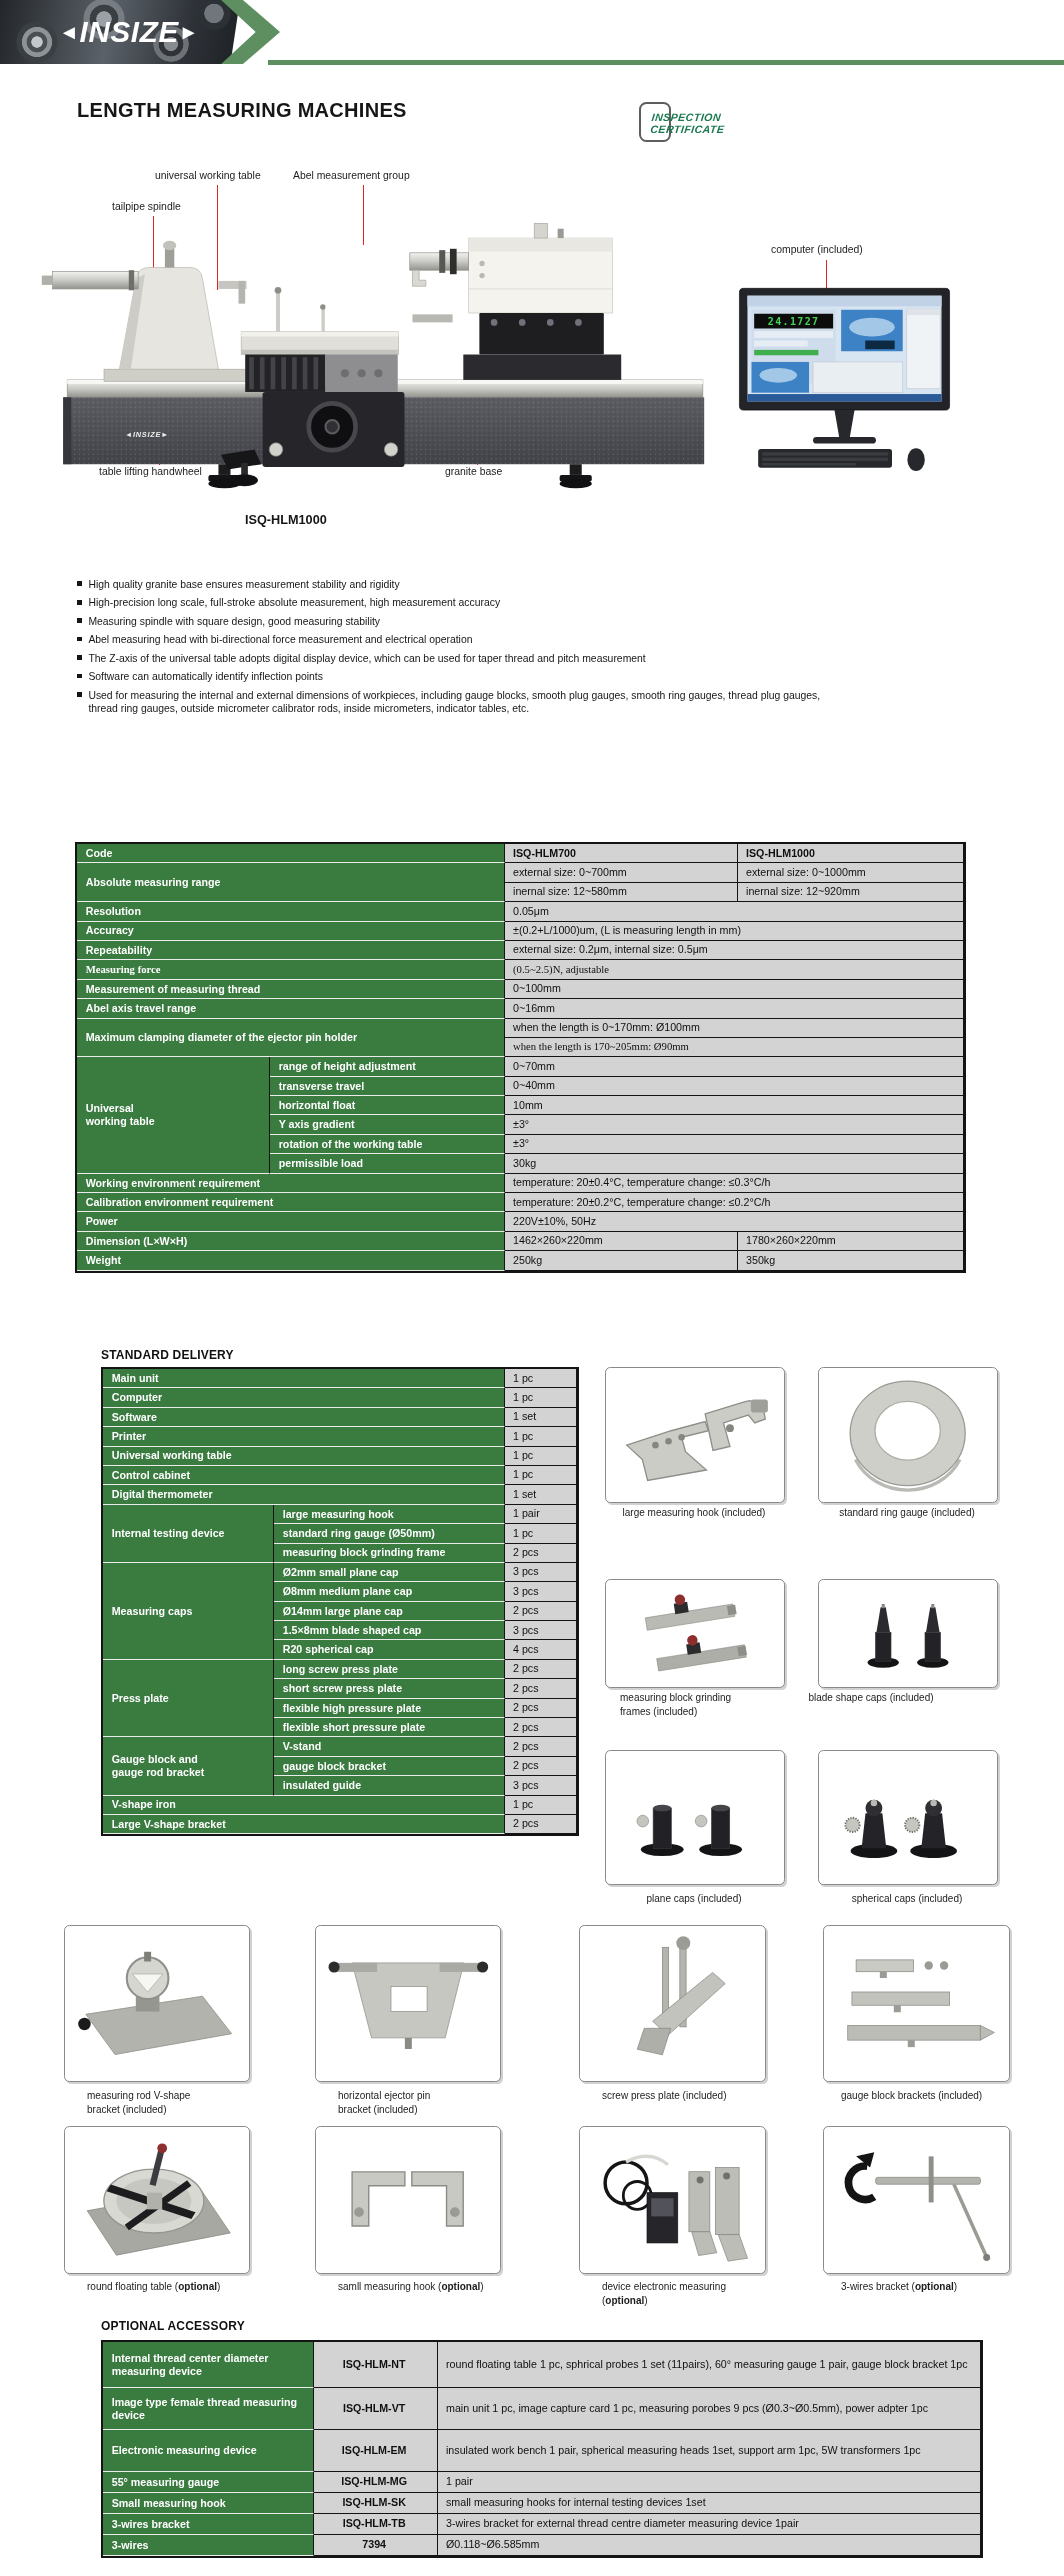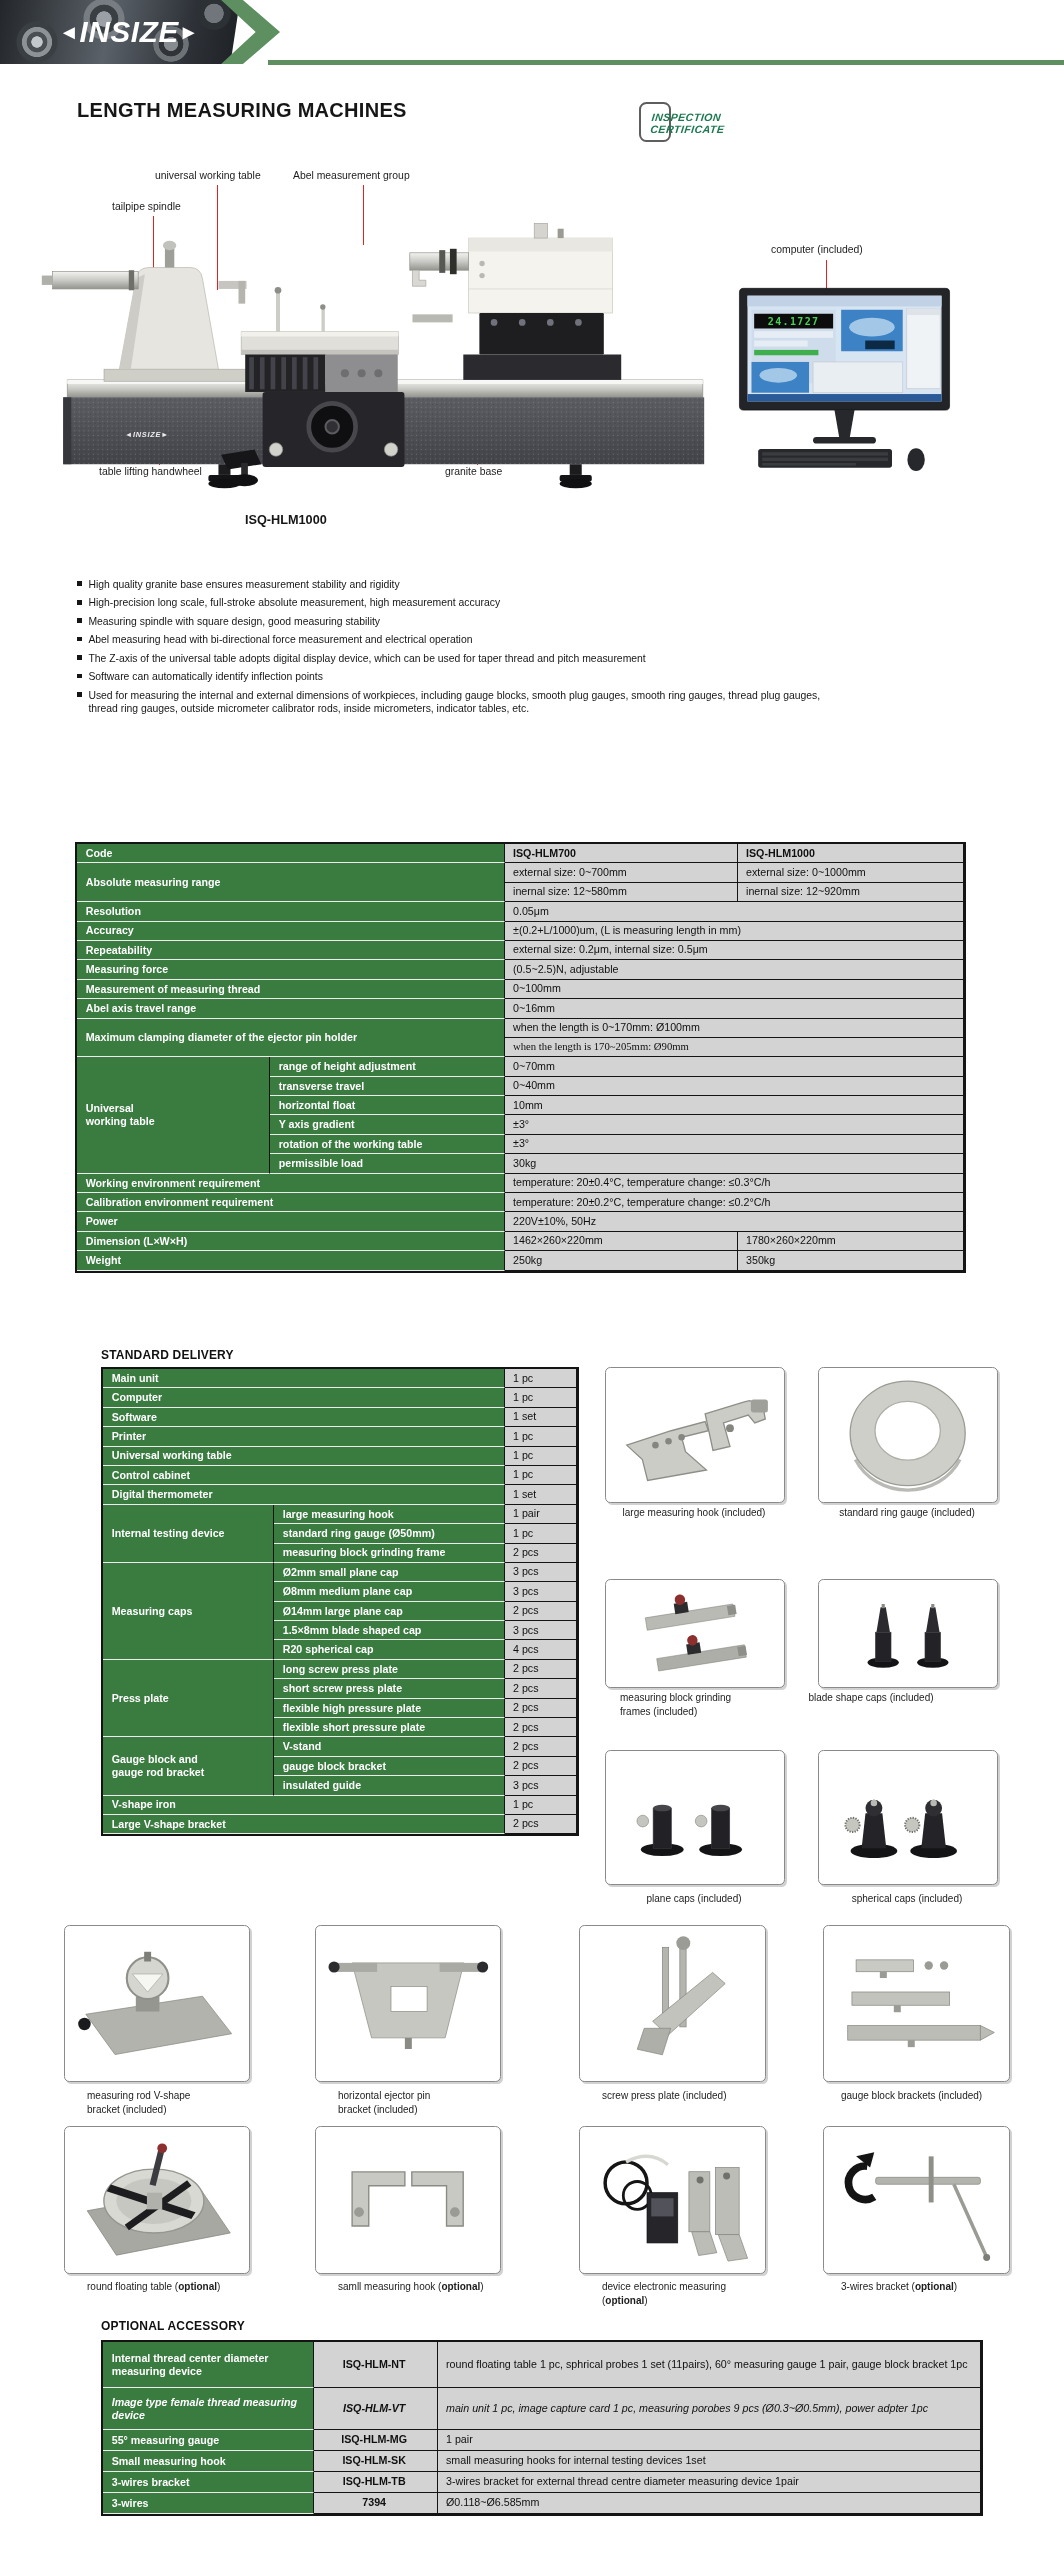--- a/index.html
+++ b/index.html
@@ -278,21 +278,21 @@
           <td class="tv" colspan="2">0.05μm</td>
         </tr>
         <tr style="height: 19.4px;">
           <td class="tl" colspan="2">Accuracy</td>
           <td class="tv" colspan="2">±(0.2+L/1000)um, (L is measuring length in mm)</td>
         </tr>
         <tr style="height: 19.4px;">
           <td class="tl" colspan="2">Repeatability</td>
           <td class="tv" colspan="2">external size: 0.2μm, internal size: 0.5μm</td>
         </tr>
-        <tr style="height: 19.4px;">
+        <tr style="height: 19.4px; font-family: Liberation Serif, serif;">
           <td class="tl" colspan="2">Measuring force</td>
           <td class="tv" colspan="2">(0.5~2.5)N, adjustable</td>
         </tr>
         <tr style="height: 19.4px;">
           <td class="tl" colspan="2">Measurement of measuring thread</td>
           <td class="tv" colspan="2">0~100mm</td>
         </tr>
         <tr style="height: 19.4px;">
           <td class="tl" colspan="2">Abel axis travel range</td>
           <td class="tv" colspan="2">0~16mm</td>
@@ -672,24 +672,29 @@
         <col style="width:211px">
         <col style="width:124px">
         <col style="width:543px">
       </colgroup>
     <tbody>
         <tr style="height: 46px;">
           <td class="tl">Internal thread center diameter measuring device</td>
           <td class="tv tb tc">ISQ-HLM-NT</td>
           <td class="tv">round floating table 1 pc, sphrical probes 1 set (11pairs), 60° measuring gauge 1 pair, gauge block bracket 1pc</td>
         </tr>
-        <tr style="height: 42px; font-style: italic;">
+        <tr style="height: 42px;">
           <td class="tl">Image type female thread measuring device</td>
           <td class="tv tb tc">ISQ-HLM-VT</td>
           <td class="tv">main unit 1 pc, image capture card 1 pc, measuring porobes 9 pcs (Ø0.3~Ø0.5mm), power adpter 1pc</td>
+        </tr>
+        <tr style="height: 42px;">
+          <td class="tl">Electronic measuring device</td>
+          <td class="tv tb tc">ISQ-HLM-EM</td>
+          <td class="tv">insulated work bench 1 pair, spherical measuring heads 1set, support arm 1pc, 5W transformers 1pc</td>
         </tr>
         <tr style="height: 21px;">
           <td class="tl">55° measuring gauge</td>
           <td class="tv tb tc">ISQ-HLM-MG</td>
           <td class="tv">1 pair</td>
         </tr>
         <tr style="height: 21px;">
           <td class="tl">Small measuring hook</td>
           <td class="tv tb tc">ISQ-HLM-SK</td>
           <td class="tv">small measuring hooks for internal testing devices 1set</td>

